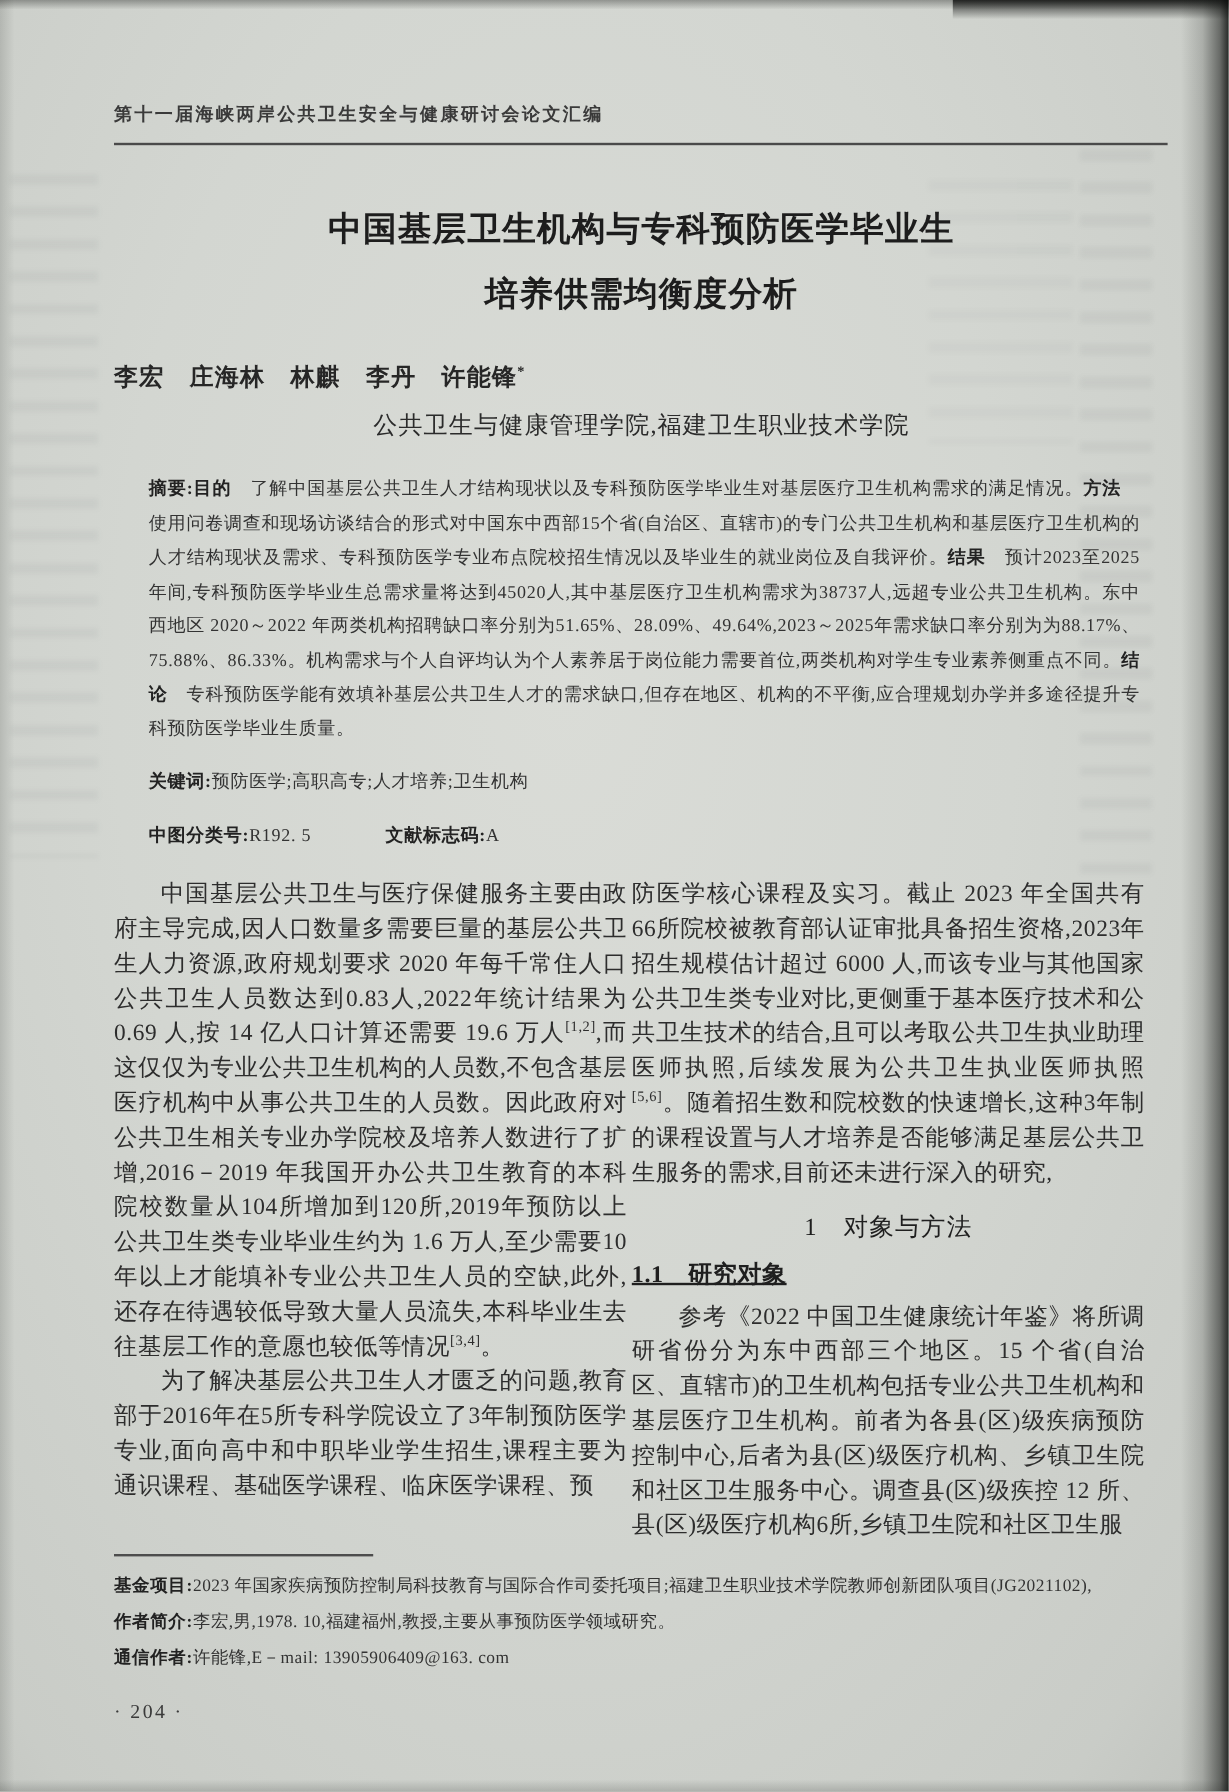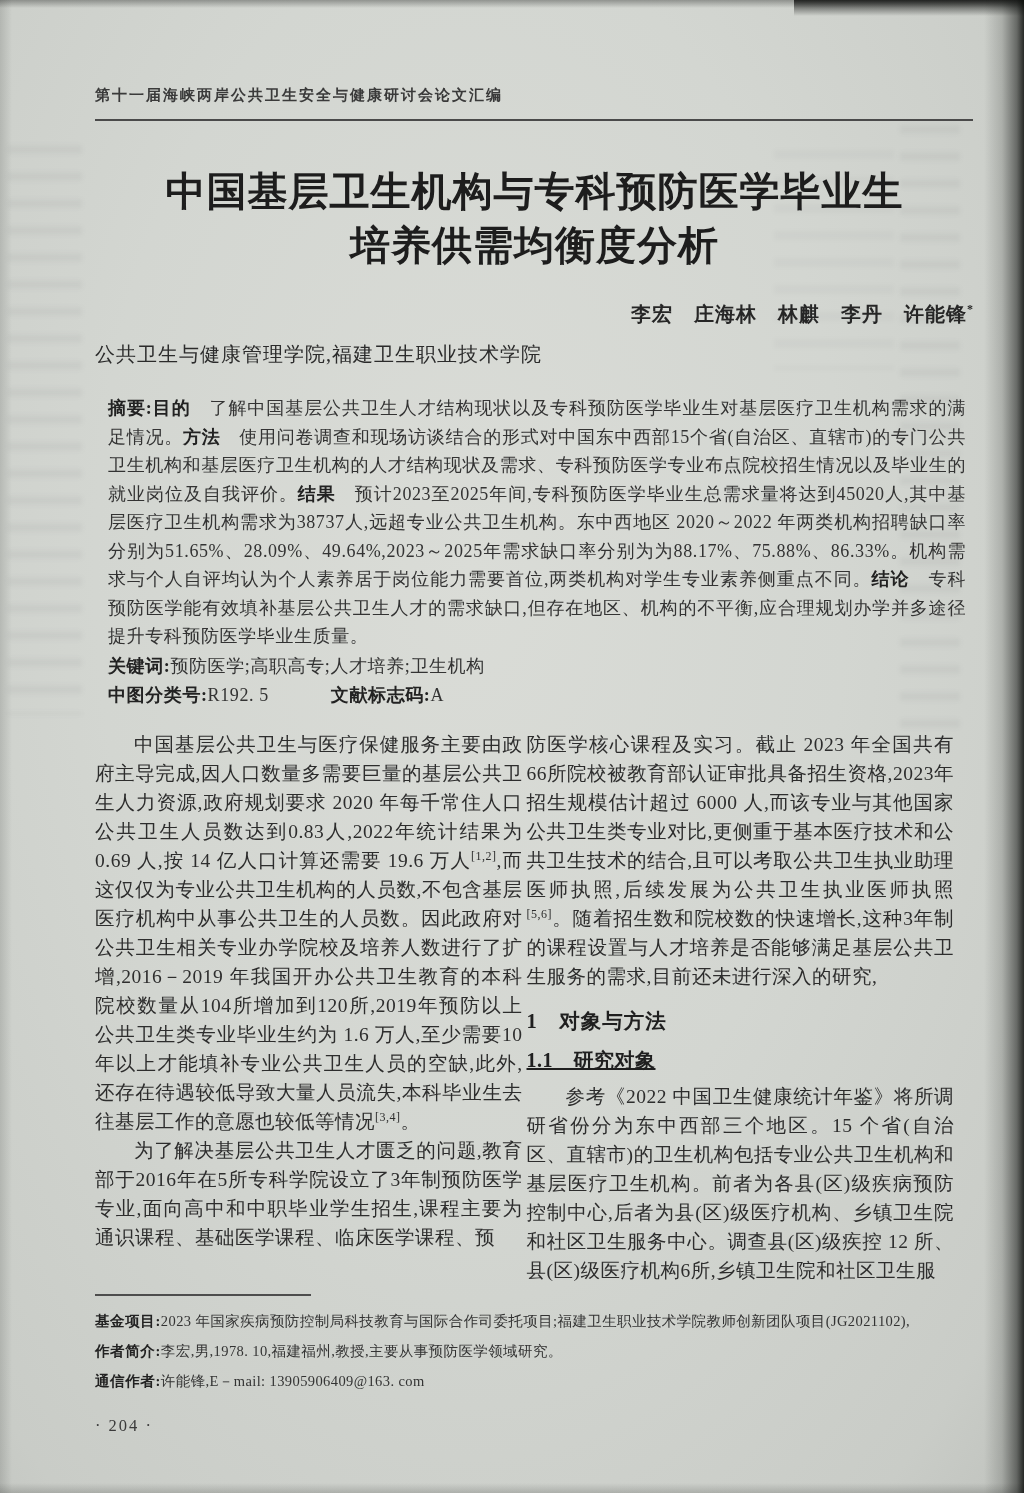--- a/index.html
+++ b/index.html
@@ -29,41 +29,41 @@
     background:repeating-linear-gradient(to bottom, rgba(95,100,105,0.12) 0 9px, rgba(0,0,0,0) 9px 27px);}
   .bleed-left{left:8px;top:145px;width:74px;height:570px;}
   .bleed-right{right:64px;top:125px;width:60px;height:615px;}
   .bleed-mid{right:130px;top:150px;width:120px;height:220px;opacity:.35;}
 
   .inner{position:absolute;left:95px;right:50px;top:86px;}
 
   .header-text{font-size:15px;letter-spacing:2px;font-weight:600;color:#3a3a3a;}
   .header-rule{margin-top:14px;height:2px;background:#4a4a4a;width:878px;margin-left:0;}
 
-  .title{margin:44px 0 0 0;text-align:center;font-size:40px;line-height:54px;
+  .title{margin:44px 0 0 0;text-align:center;font-size:28px;line-height:54px;
     font-weight:700;letter-spacing:1px;color:#1d1d1d;}
-  .authors{margin-top:28px;text-align:right;font-size:20px;font-weight:700;
+  .authors{margin-top:28px;text-align:left;font-size:20px;font-weight:700;
     letter-spacing:1px;color:#262626;}
   .authors sup{font-size:12px;}
-  .affiliation{margin-top:13px;text-align:left;font-size:20px;color:#2b2b2b;letter-spacing:1px;}
+  .affiliation{margin-top:13px;text-align:center;font-size:20px;color:#2b2b2b;letter-spacing:1px;}
 
   .abstract{margin-top:26px;padding:0 8px 0 13px;}
-  .abstract p{margin:0;font-size:18px;line-height:28.5px;letter-spacing:0.6px;
+  .abstract p{margin:16px;font-size:15px;line-height:28.5px;letter-spacing:0.6px;
     text-align:justify;color:#333;}
   .bold{font-weight:700;color:#222;}
   .kw-line,.cls-line{margin-top:1px !important;font-family:Liberation Serif, serif;}
   .cls-gap{display:inline-block;width:62px;}
 
   .columns{margin-top:20px;display:flex;gap:4px;}
   .col{width:427.5px;}
   .col p{margin:0;font-size:19.5px;line-height:29px;letter-spacing:0.5px;
     text-align:justify;color:#2d2d2d;}
   .col p.indent{text-indent:2em;}
   .col sup{font-size:12px;line-height:0;}
-  .col h2{margin:16px 0 12px 0;font-size:20.5px;font-weight:700;color:#1f1f1f;letter-spacing:1px;}
+  .col h2{margin:16px 0 12px 0;font-size:20.5px;font-weight:400;color:#1f1f1f;letter-spacing:1px;text-align:center;}
   .col h3{margin:12px 0 8px 0;font-size:20px;font-weight:700;color:#1f1f1f;letter-spacing:0.5px;text-decoration:underline;}
 
   .foot-rule{margin-top:9px;width:216px;height:2px;background:#4d4d4d;}
   .footnotes{margin-top:10px;}
   .footnotes p{margin:0;font-size:14.5px;line-height:30px;letter-spacing:0.4px;color:#333;}
   .footnotes .bold{letter-spacing:0.6px;}
   .page-number{margin-top:20px;font-size:16.5px;color:#3a3a3a;letter-spacing:2px;}
 </style>
 </head>
 <body>

